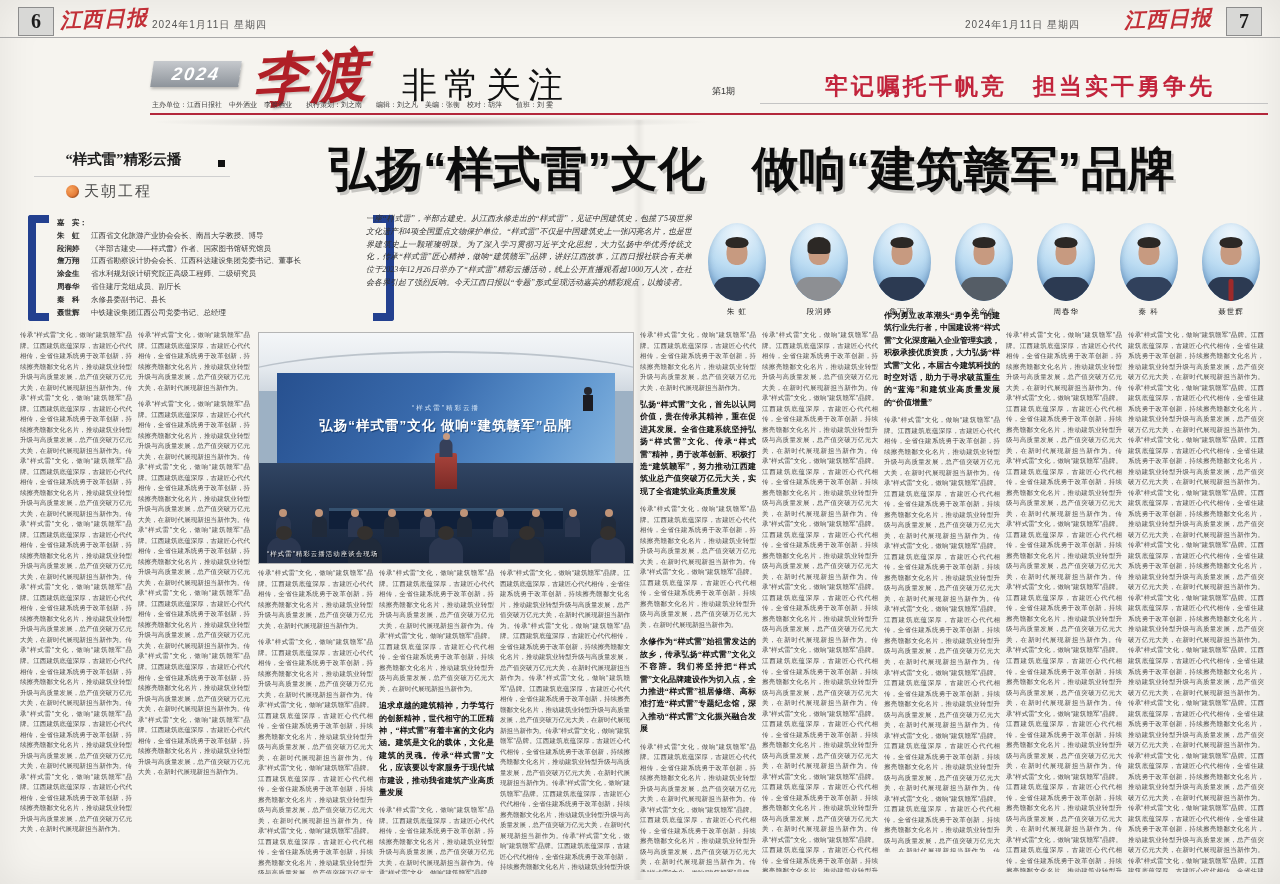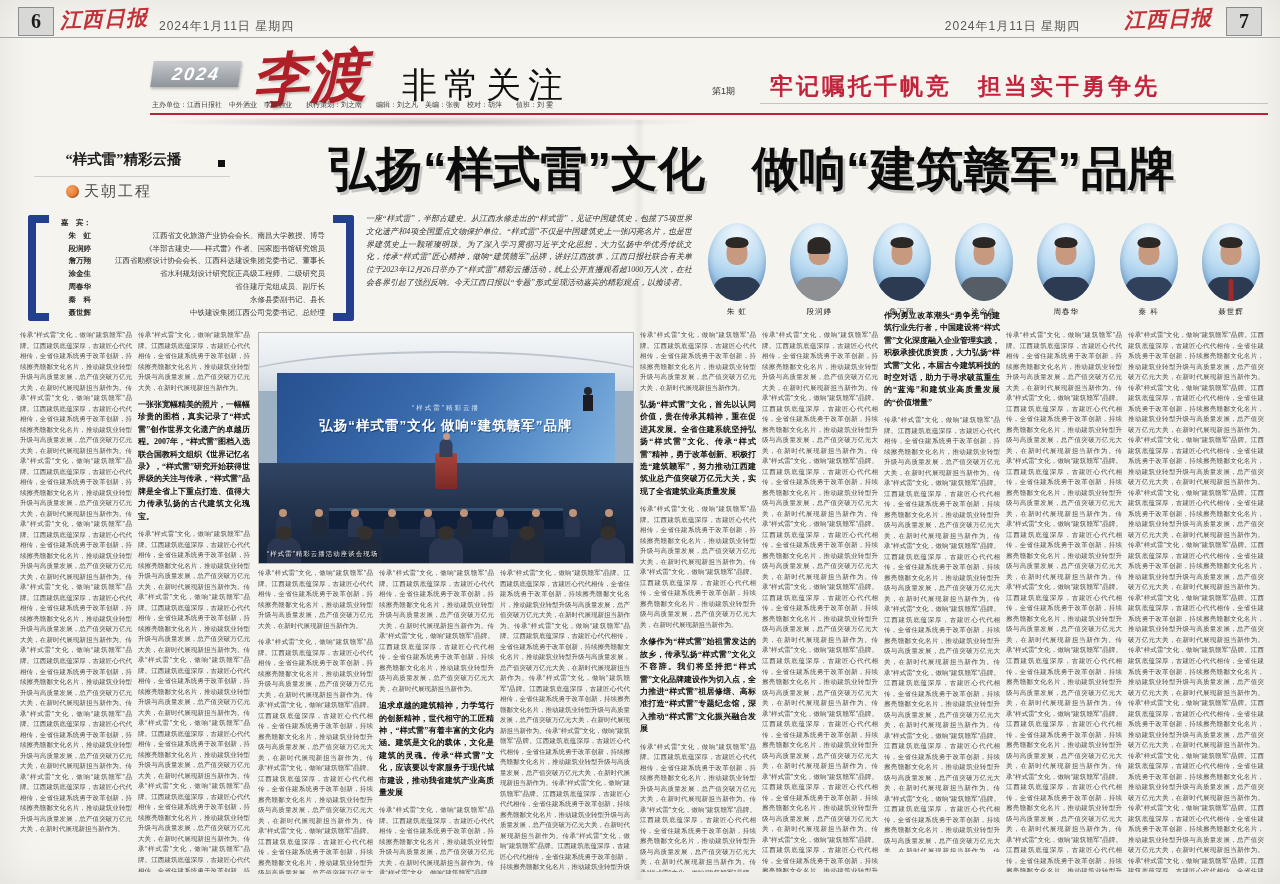--- a/index.html
+++ b/index.html
@@ -3,54 +3,54 @@
 <meta charset="utf-8">
 <style>
   html,body{margin:0;padding:0;background:#dcdad5;}
   #page{position:relative;width:1280px;height:884px;margin:0 auto;overflow:hidden;
         background:#f6f4ef;font-family:"Liberation Sans",sans-serif;color:#333;
         box-shadow:inset 0 0 40px rgba(0,0,0,.08);}
   
   .foliobox{position:absolute;top:7px;width:34px;height:27px;background:#d8d8d6;border:1px solid #8d8d8d;
             display:flex;align-items:center;justify-content:center;font:bold 20px "Liberation Serif",serif;color:#1c1c1c;}
   .paperlogo{position:absolute;top:5px;font:italic bold 21px "DejaVu Serif",serif;color:#c23038;transform:rotate(-2deg);letter-spacing:1px;}
-  .hdate{position:absolute;top:18px;font-size:12px;color:#555;letter-spacing:1px;margin-left:7px;}
+  .hdate{position:absolute;top:18px;font-size:10px;color:#555;letter-spacing:1px;}
   .section-title{position:absolute;top:4px;left:0;right:0;text-align:center;
                  font:600 23px "Liberation Serif",serif;color:#222;letter-spacing:26px;text-indent:26px;}
   .toprule{position:absolute;top:37px;left:0;right:0;height:1px;background:#a9a9a9;}
   
   .badge2024{position:absolute;left:152px;top:61px;width:88px;height:26px;transform:skewX(-8deg);
              background:linear-gradient(180deg,#c6c9cd,#8e949b);display:flex;align-items:center;justify-content:center;
              font:italic bold 18px "Liberation Sans",sans-serif;color:#fff;letter-spacing:2px;box-shadow:1px 2px 3px rgba(0,0,0,.25);}
   .brand-lidu{position:absolute;left:252px;top:40px;font:italic bold 57px "DejaVu Serif",serif;color:#b01f27;
               text-shadow:2px 2px 2px rgba(0,0,0,.18);transform:rotate(-3deg);}
   .brand-suffix{position:absolute;left:402px;top:62px;font-weight:400;font-size:35px;color:#111;letter-spacing:7px;}
   .issue-no{position:absolute;left:712px;top:85px;font-size:9px;color:#333;}
-  .slogan{position:absolute;left:770px;top:71px;width:500px;
+  .slogan{position:absolute;left:770px;top:71px;width:500px;text-align:center;
           font-weight:800;font-size:23px;color:#c2243c;letter-spacing:3px;}
   .slogan-rule{position:absolute;left:760px;top:103px;width:508px;height:1px;background:#c4c4c4;}
   .credits{position:absolute;left:152px;top:100px;width:600px;font-size:7px;color:#3c3c3c;white-space:nowrap;}
   .masthead-rule{position:absolute;left:150px;top:113px;width:1118px;height:2px;background:#b3273b;}
   .swoosh{position:absolute;left:150px;top:116px;width:560px;height:12px;border-radius:50%;
           background:radial-gradient(ellipse at 50% 50%,rgba(110,110,110,.35),rgba(110,110,110,0) 70%);}
   
   .rail-title{position:absolute;left:36px;top:150px;width:175px;text-align:center;
               font:bold 14.5px "Liberation Serif",serif;color:#1b1b1b;}
   .rail-square{position:absolute;left:218px;top:160px;width:7px;height:7px;background:#111;}
   .rail-rule{position:absolute;left:34px;top:176px;width:196px;height:1px;background:#cfcfcf;}
   .rail-sub{position:absolute;left:66px;top:182px;display:flex;align-items:center;gap:5px;
             font-size:15px;color:#4c4c4c;letter-spacing:2px;}
   .orange-dot{width:13px;height:13px;border-radius:50%;background:radial-gradient(circle at 35% 35%,#f6a35c,#d95f1d);
               display:inline-block;box-shadow:inset -1px -1px 1px rgba(0,0,0,.25);}
   
   .headline{position:absolute;left:236px;top:138px;width:1032px;text-align:center;
             font-weight:900;font-size:47px;color:#0c0c0c;letter-spacing:0px;
             text-shadow:2.5px 2.5px 0 rgba(60,60,60,.25);font-family:"Liberation Sans",sans-serif;white-space:nowrap;}
   
-  .guestbox{position:absolute;left:28px;top:215px;width:326px;height:106px;display:flex;align-items:stretch;text-align:right;}
+  .guestbox{position:absolute;left:28px;top:215px;width:366px;height:106px;display:flex;align-items:stretch;}
   .bracket{width:13px;border:8px solid #23408f;}
   .bracket.l{border-right:none;border-radius:3px 0 0 3px;}
   .bracket.r{border-left:none;border-radius:0 3px 3px 0;}
   .guestrows{flex:1;padding:3px 8px;display:flex;flex-direction:column;justify-content:space-between;}
   .grow{display:flex;font-size:7.5px;line-height:1.35;color:#2e2e2e;}
   .gname{min-width:34px;font-weight:bold;font-family:"Liberation Serif",serif;}
   .gdesc{flex:1;color:#3a3a3a;}
   
   .intro{position:absolute;left:366px;top:213px;width:326px;height:103px;overflow:hidden;
          font:italic 8px "Liberation Serif",serif;color:#333;line-height:1.6;text-align:justify;word-break:break-all;}
@@ -274,21 +274,20 @@
     <div class="podium"></div>
     <div class="speaker"></div>
     <div class="ph-caption">“样式雷”精彩云播活动座谈会现场</div>
   </div>
 
   <div class="col" style="left:20px;top:330px;width:112px;height:542px">
     <p class="body-t">传承“样式雷”文化，做响“建筑赣军”品牌。江西建筑底蕴深厚，古建匠心代代相传，全省住建系统勇于改革创新，持续擦亮赣鄱文化名片，推动建筑业转型升级与高质量发展，总产值突破万亿元大关，在新时代展现新担当新作为。传承“样式雷”文化，做响“建筑赣军”品牌。江西建筑底蕴深厚，古建匠心代代相传，全省住建系统勇于改革创新，持续擦亮赣鄱文化名片，推动建筑业转型升级与高质量发展，总产值突破万亿元大关，在新时代展现新担当新作为。传承“样式雷”文化，做响“建筑赣军”品牌。江西建筑底蕴深厚，古建匠心代代相传，全省住建系统勇于改革创新，持续擦亮赣鄱文化名片，推动建筑业转型升级与高质量发展，总产值突破万亿元大关，在新时代展现新担当新作为。传承“样式雷”文化，做响“建筑赣军”品牌。江西建筑底蕴深厚，古建匠心代代相传，全省住建系统勇于改革创新，持续擦亮赣鄱文化名片，推动建筑业转型升级与高质量发展，总产值突破万亿元大关，在新时代展现新担当新作为。传承“样式雷”文化，做响“建筑赣军”品牌。江西建筑底蕴深厚，古建匠心代代相传，全省住建系统勇于改革创新，持续擦亮赣鄱文化名片，推动建筑业转型升级与高质量发展，总产值突破万亿元大关，在新时代展现新担当新作为。传承“样式雷”文化，做响“建筑赣军”品牌。江西建筑底蕴深厚，古建匠心代代相传，全省住建系统勇于改革创新，持续擦亮赣鄱文化名片，推动建筑业转型升级与高质量发展，总产值突破万亿元大关，在新时代展现新担当新作为。传承“样式雷”文化，做响“建筑赣军”品牌。江西建筑底蕴深厚，古建匠心代代相传，全省住建系统勇于改革创新，持续擦亮赣鄱文化名片，推动建筑业转型升级与高质量发展，总产值突破万亿元大关，在新时代展现新担当新作为。传承“样式雷”文化，做响“建筑赣军”品牌。江西建筑底蕴深厚，古建匠心代代相传，全省住建系统勇于改革创新，持续擦亮赣鄱文化名片，推动建筑业转型升级与高质量发展，总产值突破万亿元大关，在新时代展现新担当新作为。</p>
   </div>
   <div class="col" style="left:138px;top:330px;width:112px;height:542px">
     <p class="body-t">传承“样式雷”文化，做响“建筑赣军”品牌。江西建筑底蕴深厚，古建匠心代代相传，全省住建系统勇于改革创新，持续擦亮赣鄱文化名片，推动建筑业转型升级与高质量发展，总产值突破万亿元大关，在新时代展现新担当新作为。</p>
-    <p class="lead-t">一张张宽幅精美的照片，一幅幅珍贵的图档，真实记录了“样式雷”创作世界文化遗产的卓越历程。2007年，“样式雷”图档入选联合国教科文组织《世界记忆名录》，“样式雷”研究开始获得世界级的关注与传承，“样式雷”品牌是全省上下重点打造、值得大力传承弘扬的古代建筑文化瑰宝。</p>
     <p class="body-t">传承“样式雷”文化，做响“建筑赣军”品牌。江西建筑底蕴深厚，古建匠心代代相传，全省住建系统勇于改革创新，持续擦亮赣鄱文化名片，推动建筑业转型升级与高质量发展，总产值突破万亿元大关，在新时代展现新担当新作为。传承“样式雷”文化，做响“建筑赣军”品牌。江西建筑底蕴深厚，古建匠心代代相传，全省住建系统勇于改革创新，持续擦亮赣鄱文化名片，推动建筑业转型升级与高质量发展，总产值突破万亿元大关，在新时代展现新担当新作为。传承“样式雷”文化，做响“建筑赣军”品牌。江西建筑底蕴深厚，古建匠心代代相传，全省住建系统勇于改革创新，持续擦亮赣鄱文化名片，推动建筑业转型升级与高质量发展，总产值突破万亿元大关，在新时代展现新担当新作为。传承“样式雷”文化，做响“建筑赣军”品牌。江西建筑底蕴深厚，古建匠心代代相传，全省住建系统勇于改革创新，持续擦亮赣鄱文化名片，推动建筑业转型升级与高质量发展，总产值突破万亿元大关，在新时代展现新担当新作为。传承“样式雷”文化，做响“建筑赣军”品牌。江西建筑底蕴深厚，古建匠心代代相传，全省住建系统勇于改革创新，持续擦亮赣鄱文化名片，推动建筑业转型升级与高质量发展，总产值突破万亿元大关，在新时代展现新担当新作为。传承“样式雷”文化，做响“建筑赣军”品牌。江西建筑底蕴深厚，古建匠心代代相传，全省住建系统勇于改革创新，持续擦亮赣鄱文化名片，推动建筑业转型升级与高质量发展，总产值突破万亿元大关，在新时代展现新担当新作为。</p>
   </div>
   <div class="col" style="left:258px;top:568px;width:115px;height:306px">
     <p class="body-t">传承“样式雷”文化，做响“建筑赣军”品牌。江西建筑底蕴深厚，古建匠心代代相传，全省住建系统勇于改革创新，持续擦亮赣鄱文化名片，推动建筑业转型升级与高质量发展，总产值突破万亿元大关，在新时代展现新担当新作为。</p>
     <p class="body-t">传承“样式雷”文化，做响“建筑赣军”品牌。江西建筑底蕴深厚，古建匠心代代相传，全省住建系统勇于改革创新，持续擦亮赣鄱文化名片，推动建筑业转型升级与高质量发展，总产值突破万亿元大关，在新时代展现新担当新作为。传承“样式雷”文化，做响“建筑赣军”品牌。江西建筑底蕴深厚，古建匠心代代相传，全省住建系统勇于改革创新，持续擦亮赣鄱文化名片，推动建筑业转型升级与高质量发展，总产值突破万亿元大关，在新时代展现新担当新作为。传承“样式雷”文化，做响“建筑赣军”品牌。江西建筑底蕴深厚，古建匠心代代相传，全省住建系统勇于改革创新，持续擦亮赣鄱文化名片，推动建筑业转型升级与高质量发展，总产值突破万亿元大关，在新时代展现新担当新作为。传承“样式雷”文化，做响“建筑赣军”品牌。江西建筑底蕴深厚，古建匠心代代相传，全省住建系统勇于改革创新，持续擦亮赣鄱文化名片，推动建筑业转型升级与高质量发展，总产值突破万亿元大关，在新时代展现新担当新作为。</p>
   </div>
   <div class="col" style="left:379px;top:568px;width:115px;height:306px">
     <p class="body-t">传承“样式雷”文化，做响“建筑赣军”品牌。江西建筑底蕴深厚，古建匠心代代相传，全省住建系统勇于改革创新，持续擦亮赣鄱文化名片，推动建筑业转型升级与高质量发展，总产值突破万亿元大关，在新时代展现新担当新作为。传承“样式雷”文化，做响“建筑赣军”品牌。江西建筑底蕴深厚，古建匠心代代相传，全省住建系统勇于改革创新，持续擦亮赣鄱文化名片，推动建筑业转型升级与高质量发展，总产值突破万亿元大关，在新时代展现新担当新作为。</p>
     <p class="lead-t">追求卓越的建筑精神，力学笃行的创新精神，世代相守的工匠精神，“样式雷”有着丰富的文化内涵。建筑是文化的载体，文化是建筑的灵魂。传承“样式雷”文化，应该要以专家服务于现代城市建设，推动我省建筑产业高质量发展</p>
     <p class="body-t">传承“样式雷”文化，做响“建筑赣军”品牌。江西建筑底蕴深厚，古建匠心代代相传，全省住建系统勇于改革创新，持续擦亮赣鄱文化名片，推动建筑业转型升级与高质量发展，总产值突破万亿元大关，在新时代展现新担当新作为。传承“样式雷”文化，做响“建筑赣军”品牌。江西建筑底蕴深厚，古建匠心代代相传，全省住建系统勇于改革创新，持续擦亮赣鄱文化名片，推动建筑业转型升级与高质量发展，总产值突破万亿元大关，在新时代展现新担当新作为。传承“样式雷”文化，做响“建筑赣军”品牌。江西建筑底蕴深厚，古建匠心代代相传，全省住建系统勇于改革创新，持续擦亮赣鄱文化名片，推动建筑业转型升级与高质量发展，总产值突破万亿元大关，在新时代展现新担当新作为。</p>

